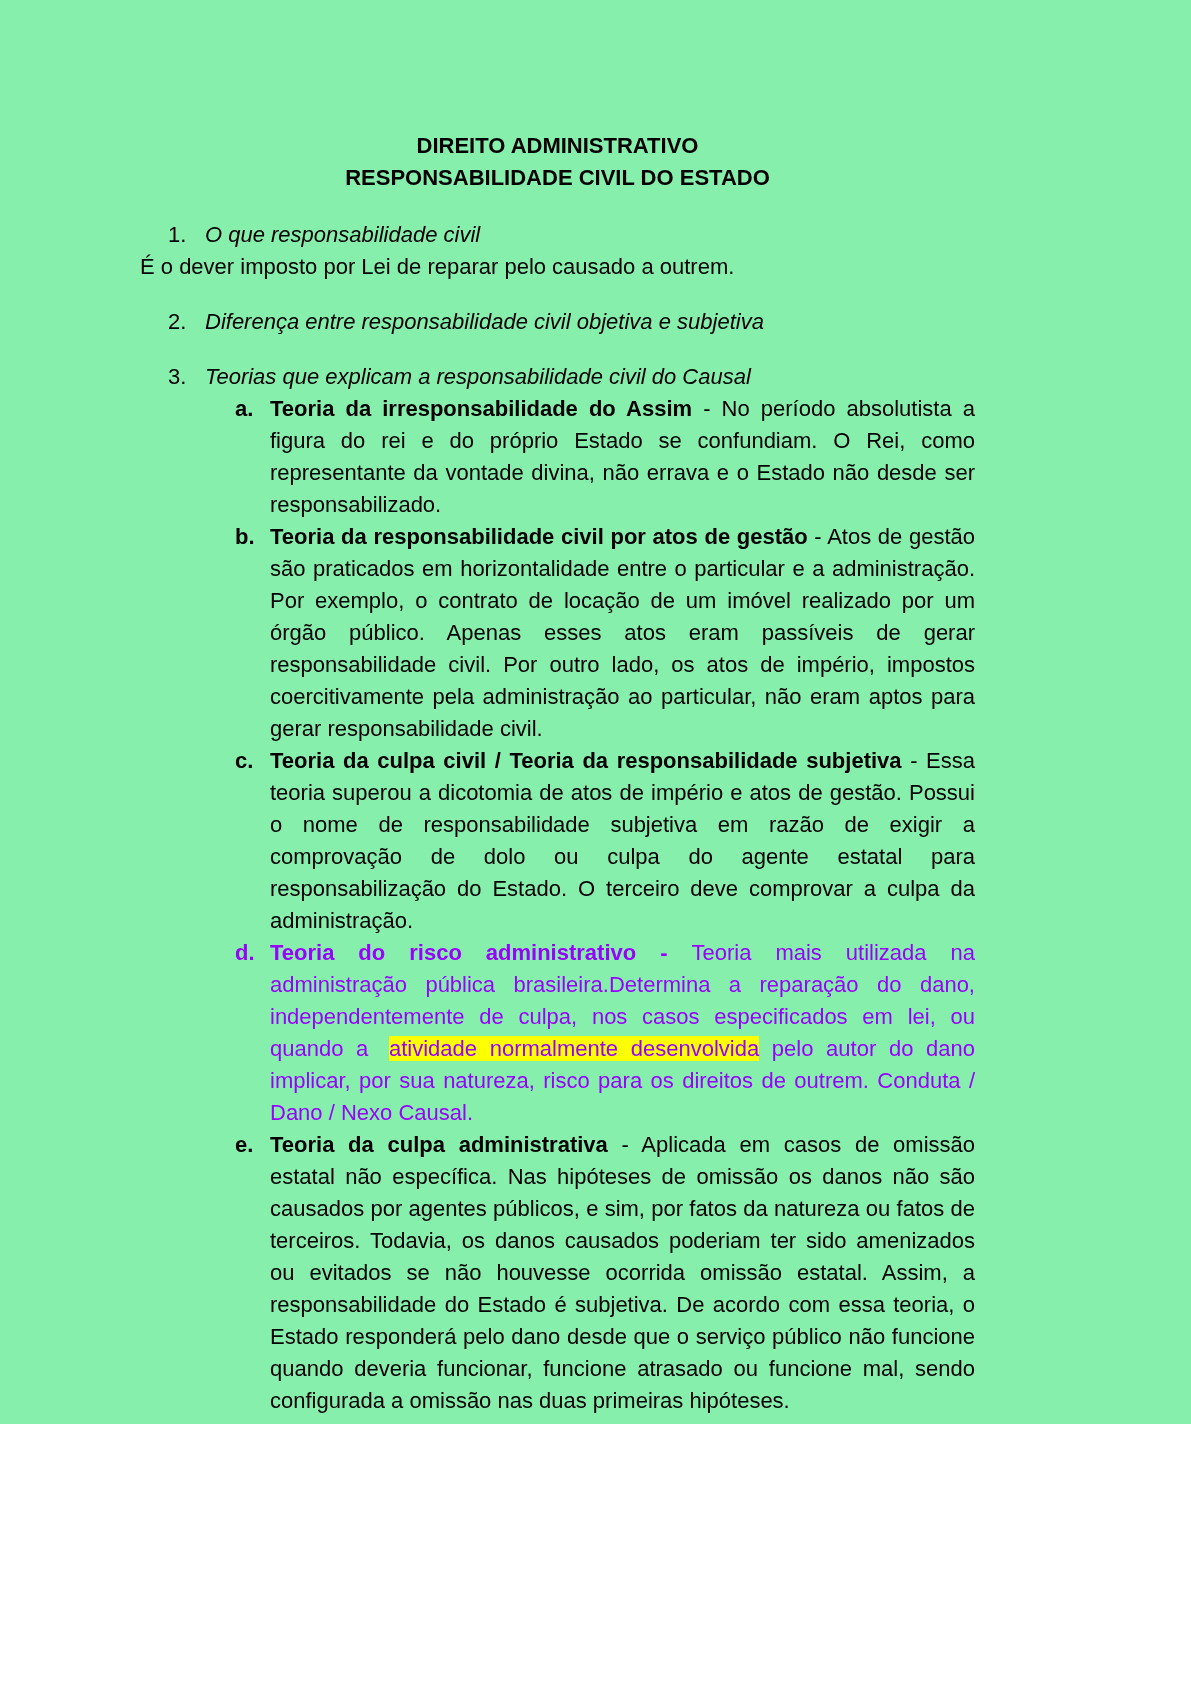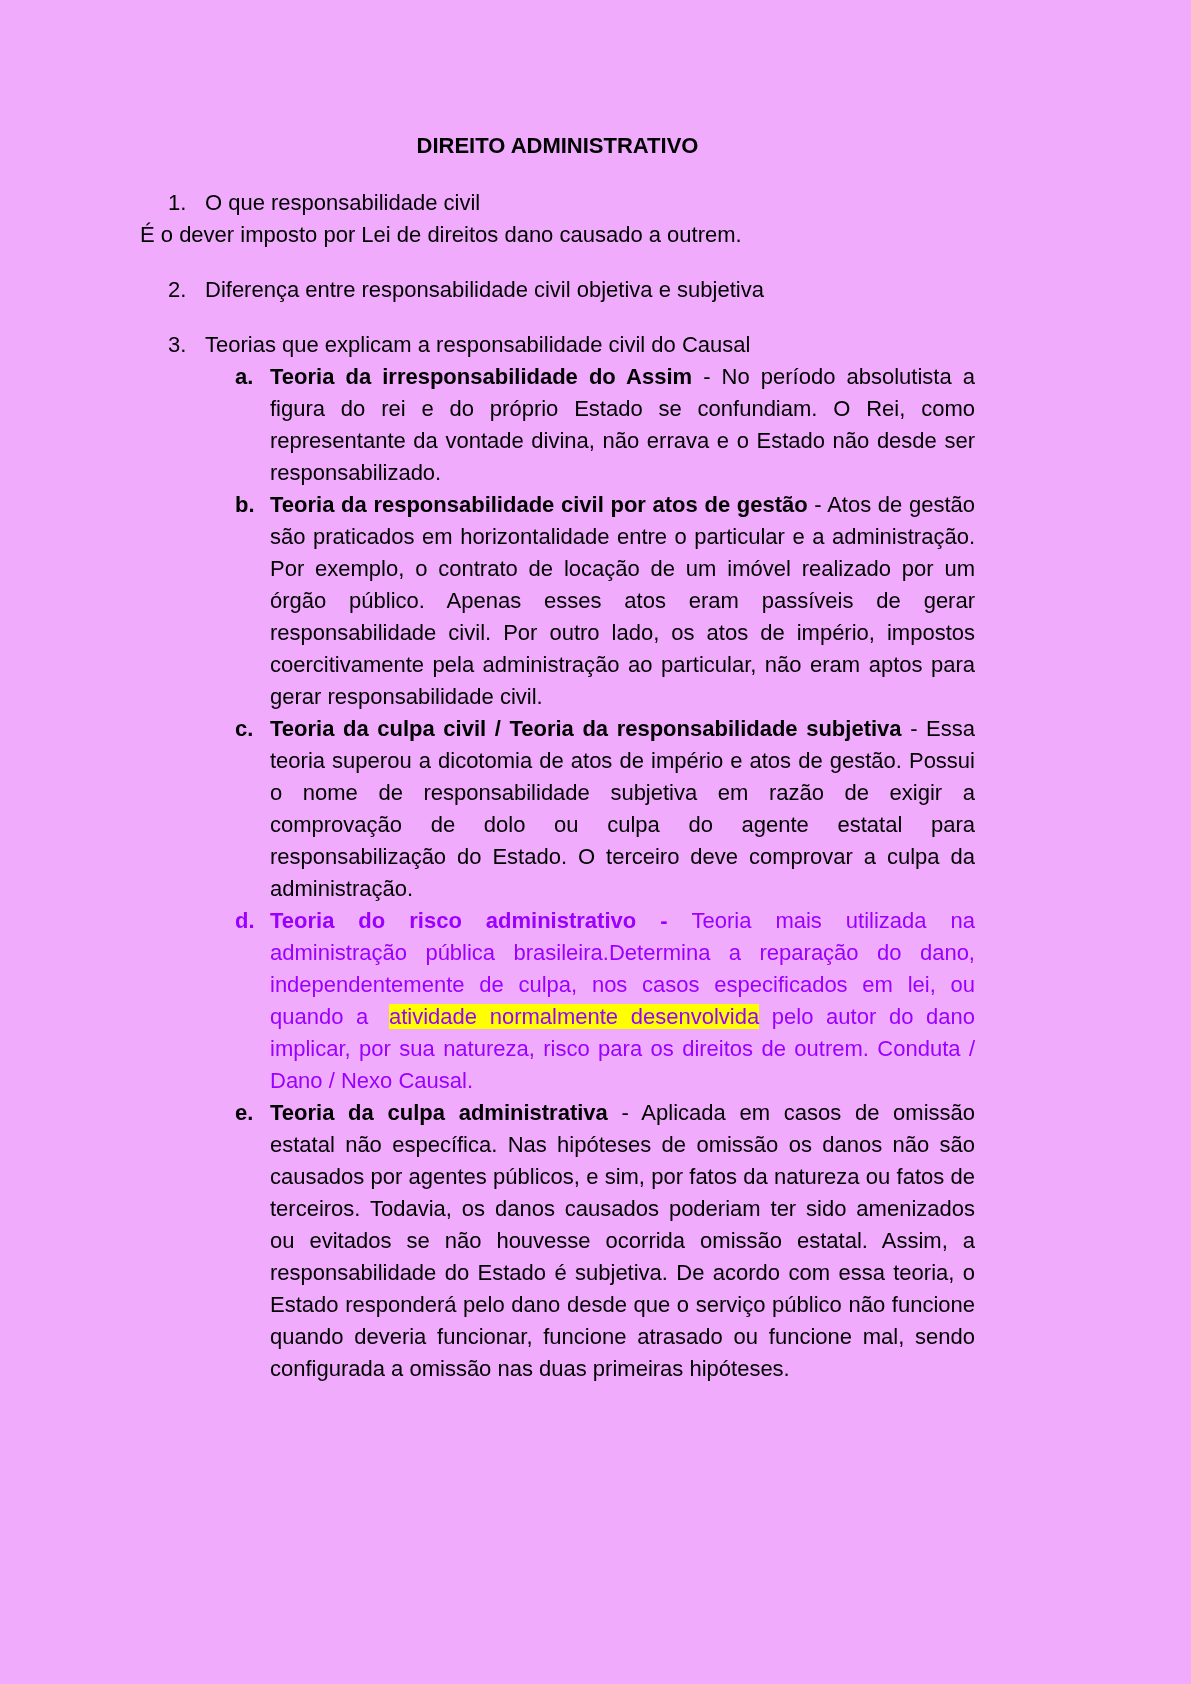--- a/index.html
+++ b/index.html
@@ -3,25 +3,25 @@
 <meta charset="utf-8">
 <style>
   html, body {
     margin: 0;
     padding: 0;
     background: #ffffff;
   }
   .page {
     position: relative;
     width: 1191px;
-    height: 1684px;
+    height: 1424px;
     margin: 0 auto;
     box-sizing: border-box;
     padding: 130px 216px 40px 140px;
-    background: #f0abfc;
+    background: #86efac;
     font-family: "Liberation Sans", "DejaVu Sans", sans-serif;
     font-size: 22px;
     line-height: 32px;
     color: #000000;
     overflow: hidden;
   }
   .title-block {
     text-align: center;
     font-weight: bold;
     margin-bottom: 25px;
@@ -36,20 +36,21 @@
     display: flex;
   }
   .num-marker {
     flex: 0 0 37px;
     width: 37px;
     margin-left: 28px;
     text-align: left;
   }
   .num-heading {
     flex: 1;
+    font-style: italic;
   }
   .flush-line {
     
   }
   .bold {
     font-weight: bold;
   }
   .sub-list {
     margin-left: 95px;
   }
@@ -73,28 +74,29 @@
     margin-left: 8px;
   }
 </style>
 </head>
 <body>
 
 <div class="page">
 
   <div class="title-block">
     <div>DIREITO ADMINISTRATIVO</div>
+    <div>RESPONSABILIDADE CIVIL DO ESTADO</div>
   </div>
 
   <div class="section">
     <div class="num-row">
         <span class="num-marker">1.</span>
         <span class="num-heading">O que responsabilidade civil</span>
       </div>
-    <div class="flush-line">É o dever imposto por Lei de direitos dano causado a outrem.</div>
+    <div class="flush-line">É o dever imposto por Lei de reparar pelo causado a outrem.</div>
   </div>
 
   <div class="section">
     <div class="num-row">
         <span class="num-marker">2.</span>
         <span class="num-heading">Diferença entre responsabilidade civil objetiva e subjetiva</span>
       </div>
   </div>
 
   <div class="section">

